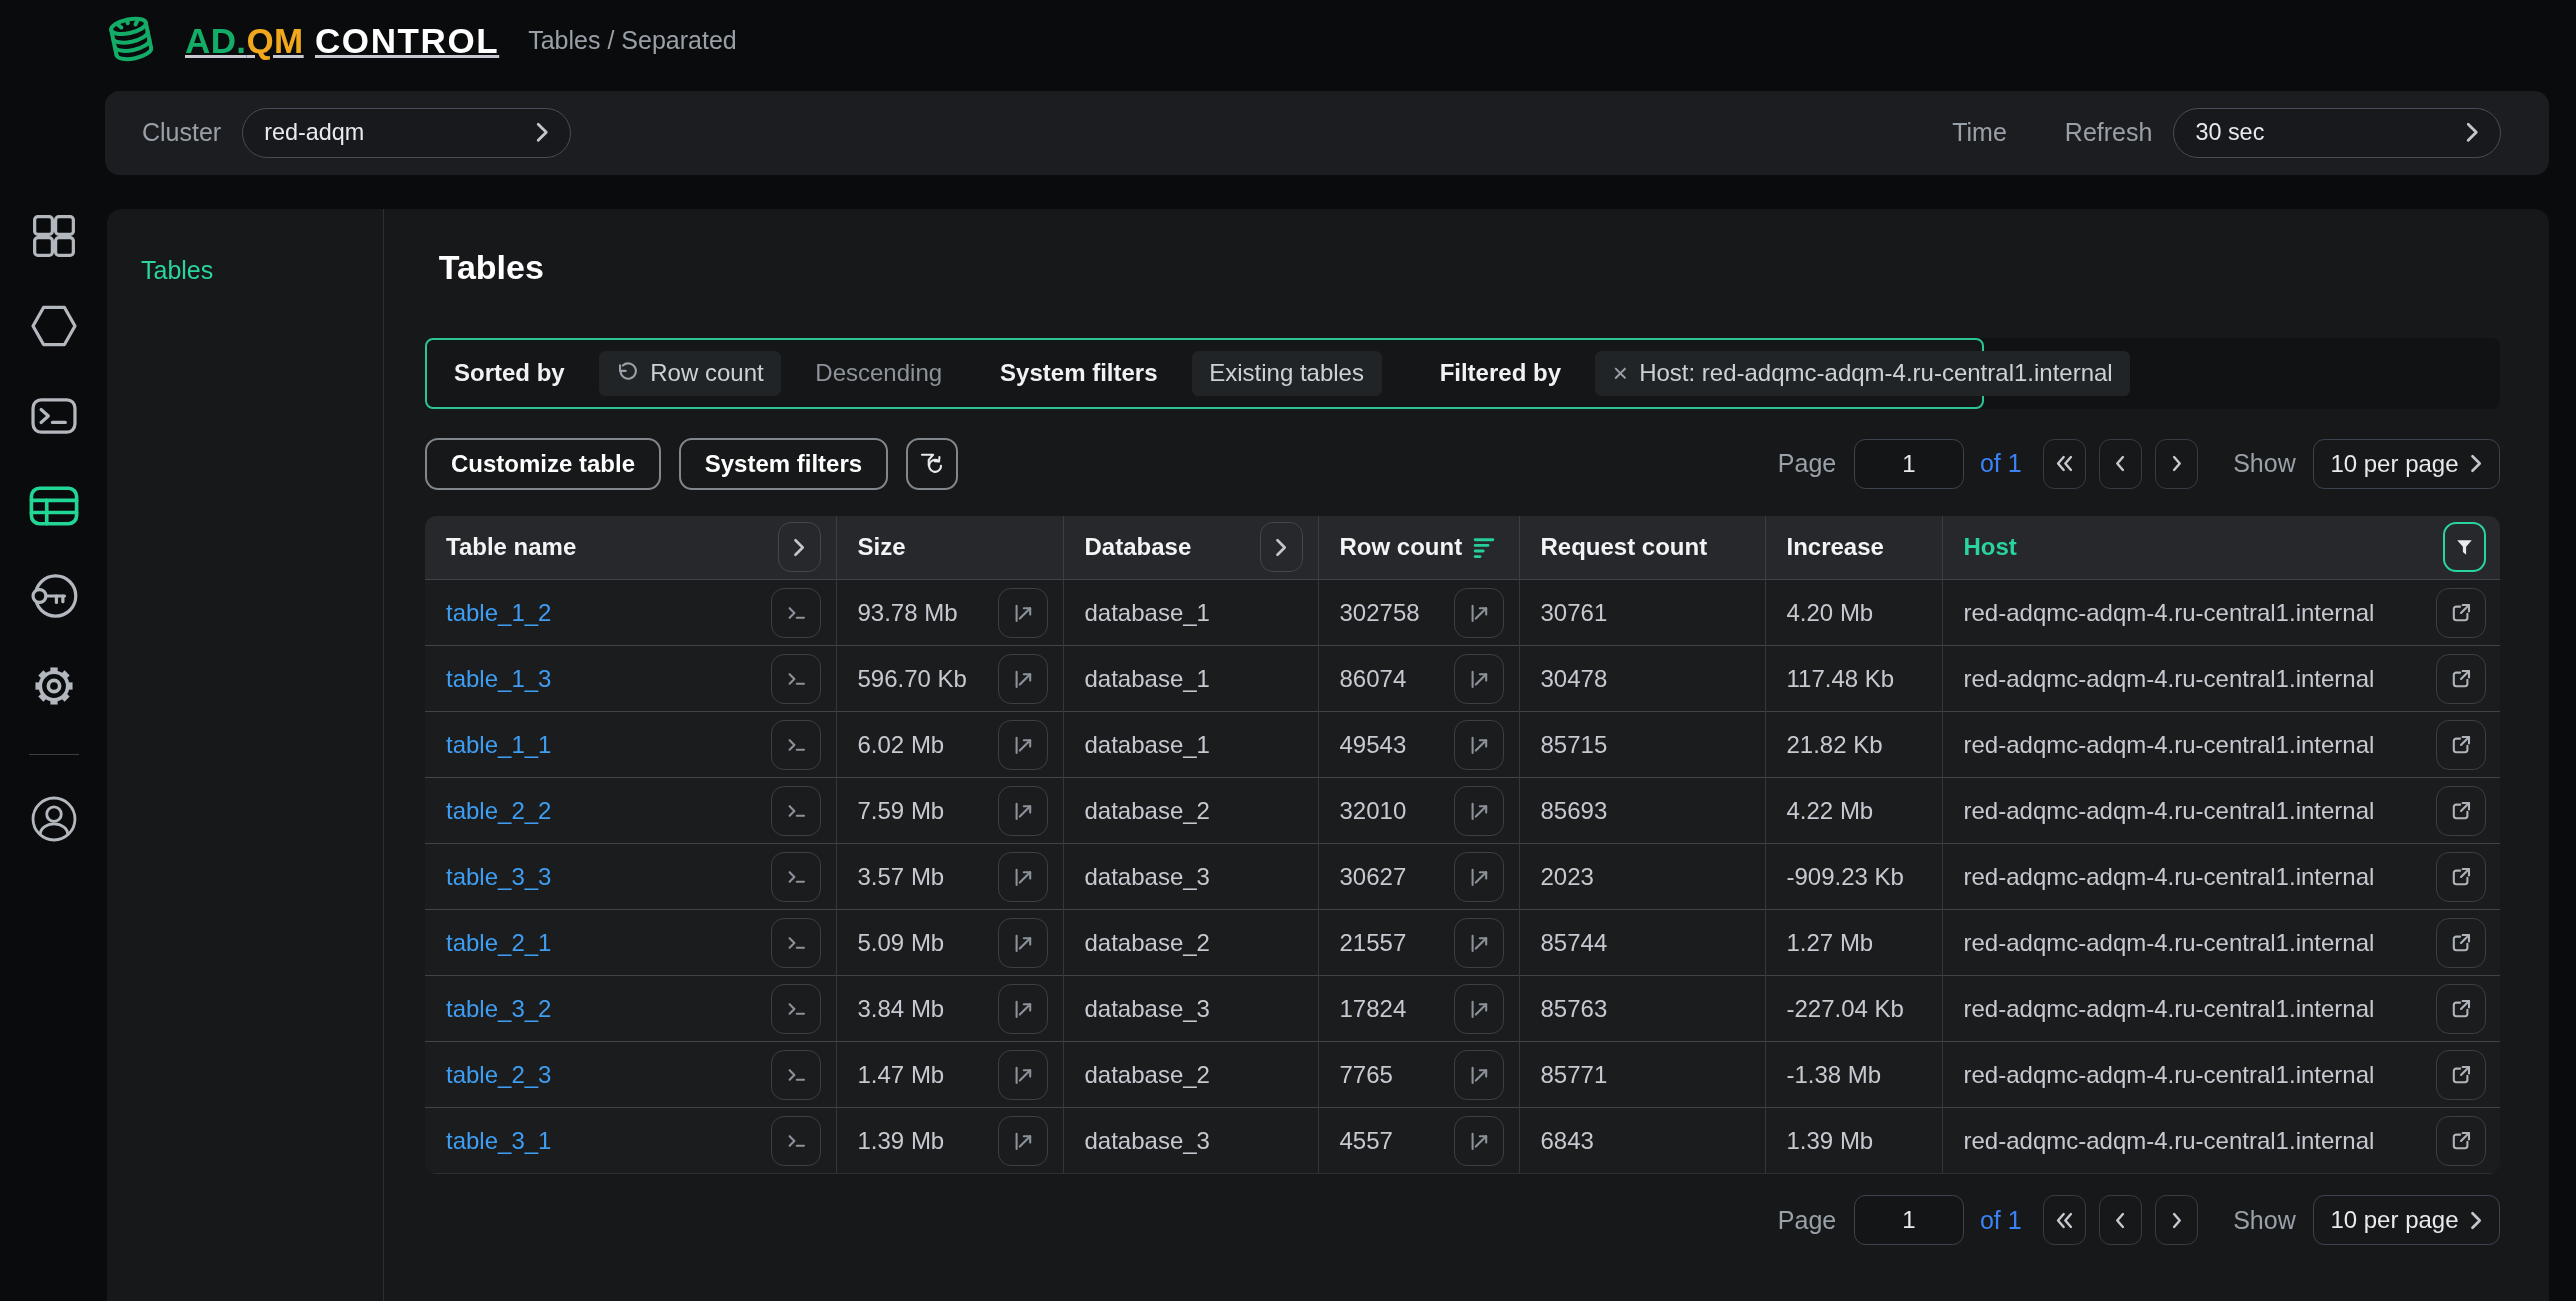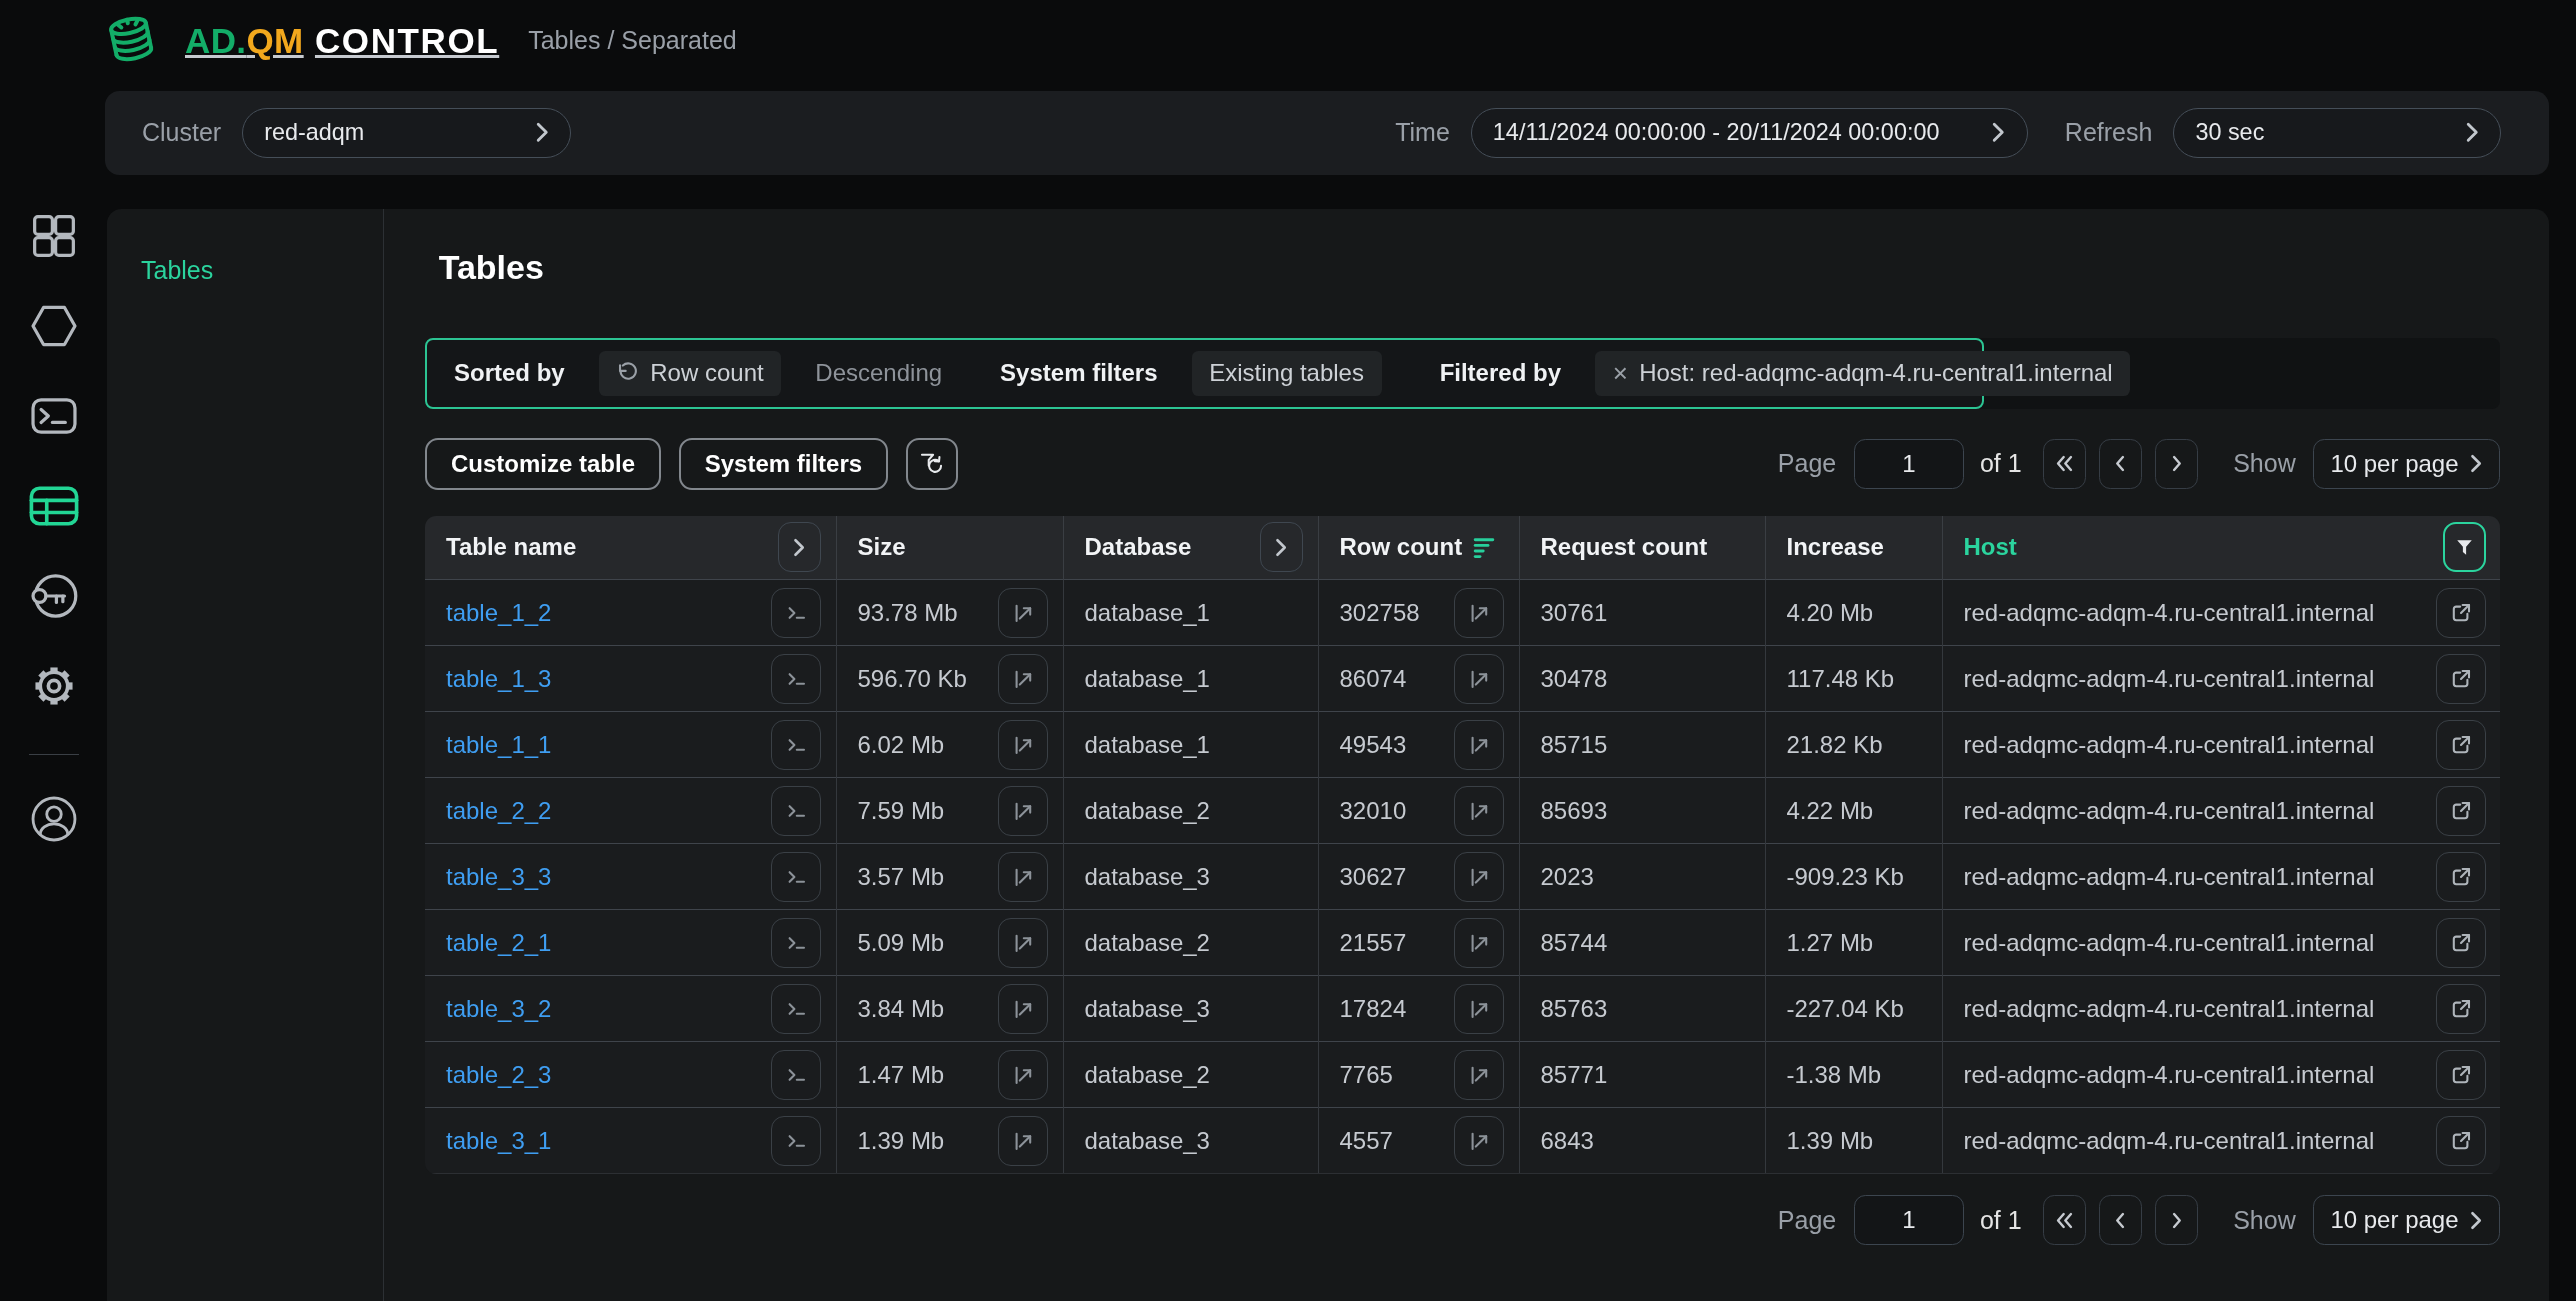--- a/index.html
+++ b/index.html
@@ -82,21 +82,21 @@
   }
   .btn.icon-only { width:52px; padding:0; justify-content:center; }
 
   .pager { display:flex; align-items:center; }
   .pager.right { margin-left:auto; }
   .pg-label { font-size:25px; color:#9aa0a8; margin-right:17.7px; }
   .page-input {
     width:110px; height:50px; background:#131517; border:1.6px solid #3c454f; border-radius:11.3px;
     color:#e8eaed; font-size:24px; text-align:center; font-family:inherit;
   }
-  .of-label { font-size:25px; color:#e5e5e5; margin:0 21px 0 16px; }
+  .of-label { font-size:25px; color:#3b82f6; margin:0 21px 0 16px; }
   .pg-btn {
     width:43px; height:50px; border:1.6px solid #363d45; border-radius:11.3px; background:transparent;
     display:flex; align-items:center; justify-content:center; margin-right:13px; cursor:pointer;
   }
   .show-label { font-size:25px; color:#9aa0a8; margin:0 17.7px 0 22.6px; }
   .pp-select {
     width:187px; height:50px; border:1.6px solid #3c454f; border-radius:11.3px; background:transparent;
     display:flex; align-items:center; padding:0 16px; font-size:24px; color:#e8eaed; cursor:pointer;
   }
   .pp-select .chev { margin-left:auto; display:flex; }
@@ -156,28 +156,20 @@
   <span class="tb-label">Cluster</span>
   <div class="select sel-cluster">
     <span>red-adqm</span>
     <span class="chev">
         <svg width="14.5" height="22.6" viewBox="0 0 18 28">
           <polyline points="4,4 14,14 4,24" fill="none" stroke="#c2c7cd" stroke-width="3.5" stroke-linecap="round" stroke-linejoin="round"></polyline>
         </svg>
       </span>
   </div>
   <span class="tb-label auto">Time</span>
-  <div class="select sel-time">
-    <span>14/11/2024 00:00:00 - 20/11/2024 00:00:00</span>
-    <span class="chev">
-        <svg width="14.5" height="22.6" viewBox="0 0 18 28">
-          <polyline points="4,4 14,14 4,24" fill="none" stroke="#c2c7cd" stroke-width="3.5" stroke-linecap="round" stroke-linejoin="round"></polyline>
-        </svg>
-      </span>
-  </div>
   <span class="tb-label" style="margin-left:37px;">Refresh</span>
   <div class="select sel-refresh" style="margin-left:0;">
     <span>30 sec</span>
     <span class="chev">
         <svg width="14.5" height="22.6" viewBox="0 0 18 28">
           <polyline points="4,4 14,14 4,24" fill="none" stroke="#c2c7cd" stroke-width="3.5" stroke-linecap="round" stroke-linejoin="round"></polyline>
         </svg>
       </span>
   </div>
 </div>

